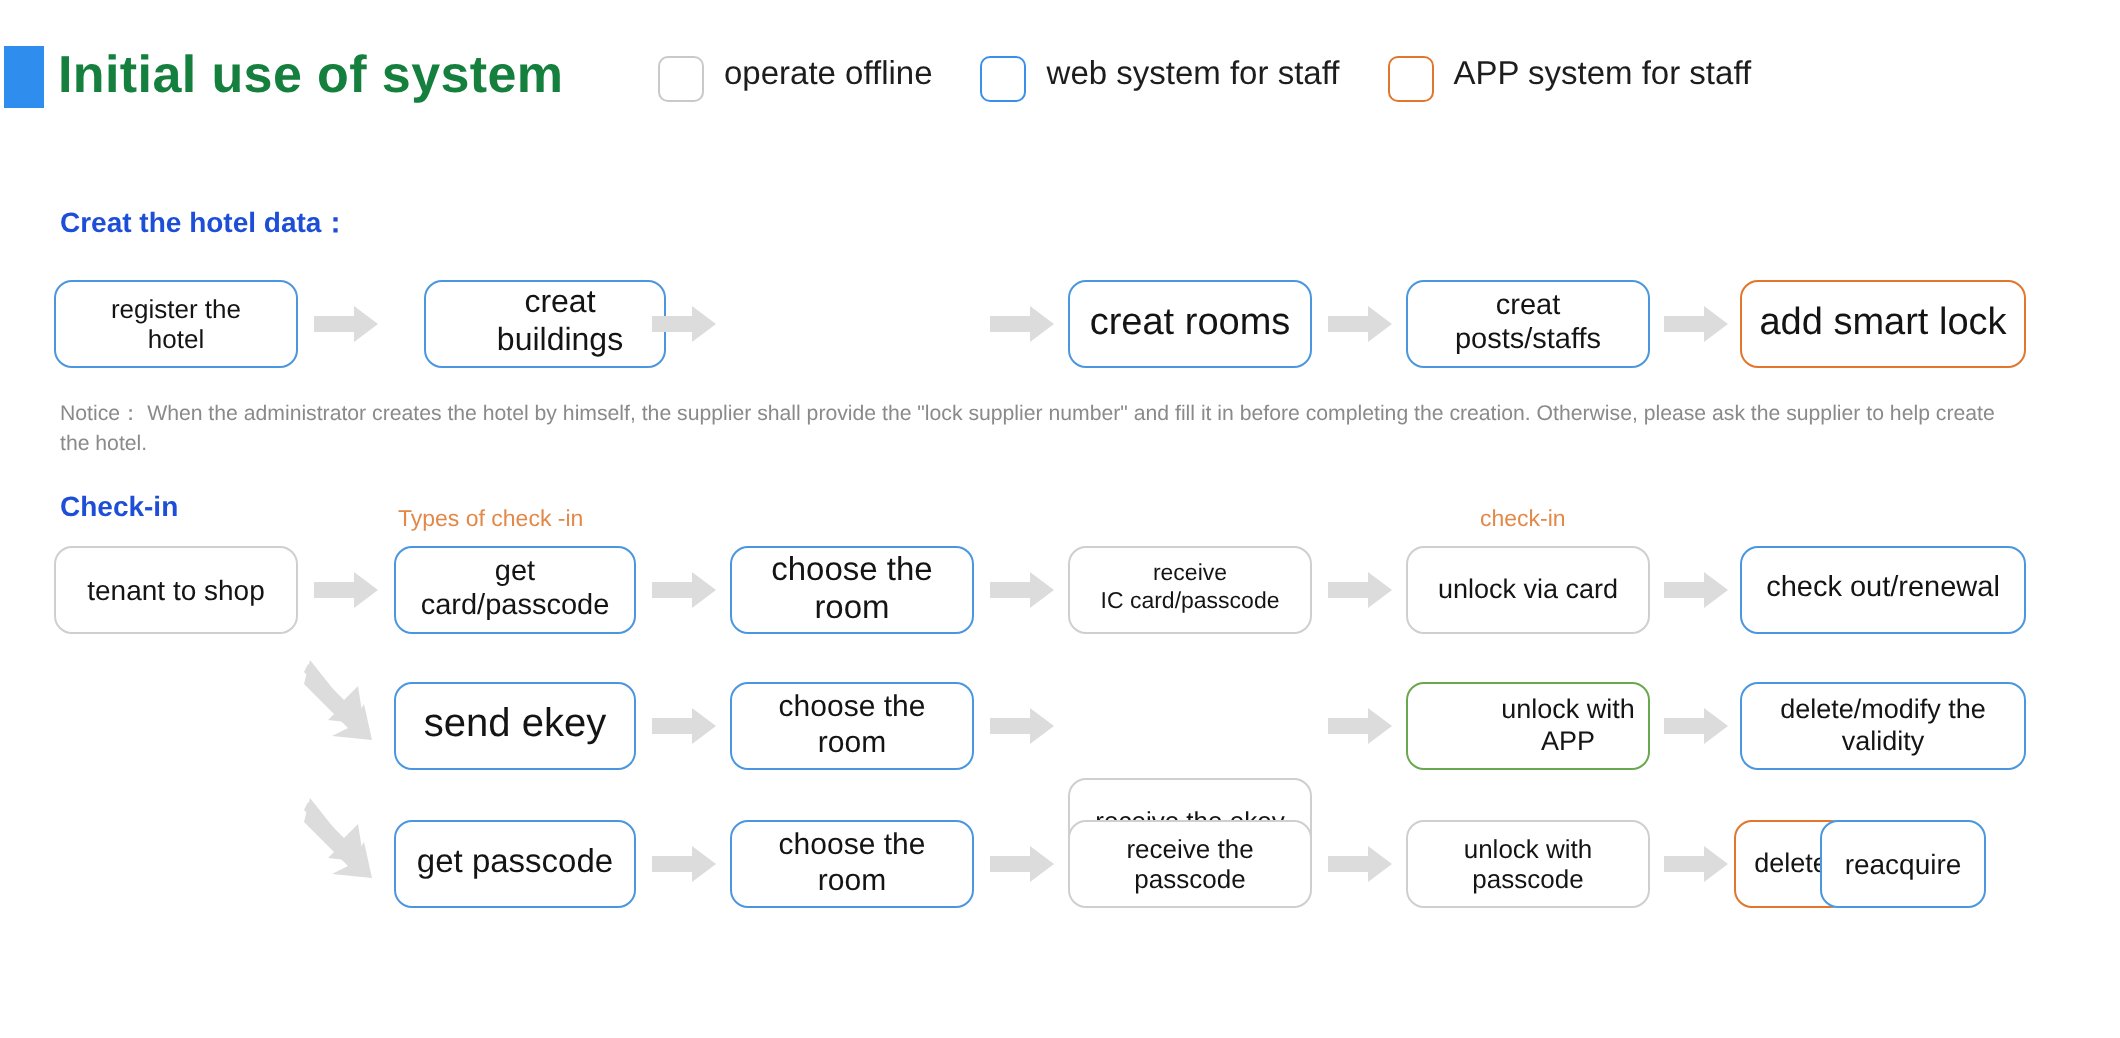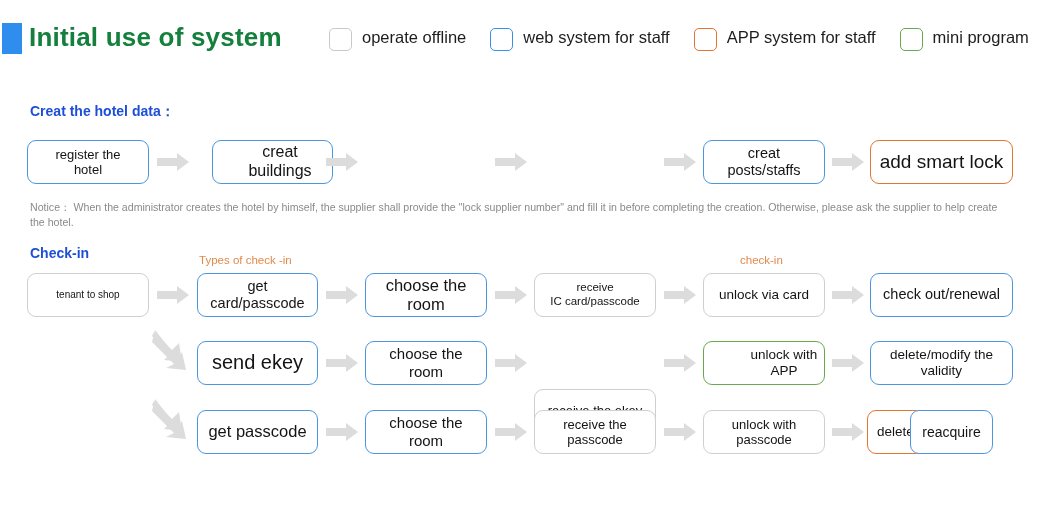--- a/index.html
+++ b/index.html
@@ -67,30 +67,27 @@
       <span class="lg-txt">operate offline</span>
     </div>
     <div class="lg-item">
       <span class="lg-box blue"></span>
       <span class="lg-txt">web system for staff</span>
     </div>
     <div class="lg-item">
       <span class="lg-box orange"></span>
       <span class="lg-txt">APP system for staff</span>
     </div>
-    <div class="lg-item">
-      <span class="lg-box green"></span>
-      <span class="lg-txt">mini program</span>
-    </div>
   </div>
 
   <div class="sec-h" style="left:30px;top:103px;">Creat the hotel data：</div>
 
   <div class="box blue" style="left:27px;top:140px;width:122px;height:44px;font-size:13px;">register the<br>hotel</div>
   <div class="box blue" style="left:212px;top:140px;width:121px;height:44px;font-size:16px;padding-left:19px;">creat buildings</div>
+  <div class="box blue" style="left:534px;top:140px;width:122px;height:44px;font-size:19px;">creat rooms</div>
   <div class="box blue" style="left:703px;top:140px;width:122px;height:44px;font-size:14.5px;">creat<br>posts/staffs</div>
   <div class="box orange" style="left:870px;top:140px;width:143px;height:44px;font-size:19px;">add smart lock</div>
 
   <div class="arrow" style="left:157px;top:153px;">
     <svg width="32" height="18" viewBox="0 0 32 18">
         <path d="M0 5h20V0l12 9-12 9v-5H0z" fill="#dcdcdc"></path>
       </svg>
   </div>
   <div class="arrow" style="left:326px;top:153px;">
     <svg width="32" height="18" viewBox="0 0 32 18">
@@ -113,21 +110,21 @@
       </svg>
   </div>
 
   <div class="notice">Notice： When the administrator creates the hotel by himself, the supplier shall provide the "lock supplier number" and fill it in before completing the creation. Otherwise, please ask the supplier to help create the hotel.</div>
 
   <div class="sec-h" style="left:30px;top:245px;">Check-in</div>
 
   <div class="cap" style="left:199px;top:254px;">Types of check -in</div>
   <div class="cap" style="left:740px;top:254px;">check-in</div>
 
-  <div class="box gray" style="left:27px;top:273px;width:122px;height:44px;font-size:10px;">tenant to shop</div>
+  <div class="box gray" style="left:27px;top:273px;width:122px;height:44px;font-size:14px;">tenant to shop</div>
 
   <div class="box blue" style="left:197px;top:273px;width:121px;height:44px;font-size:14.5px;">get<br>card/passcode</div>
   <div class="box blue" style="left:365px;top:273px;width:122px;height:44px;font-size:16.5px;">choose the<br>room</div>
   <div class="box gray" style="left:534px;top:273px;width:122px;height:44px;font-size:11.5px;">receive<br>IC card/passcode</div>
   <div class="box gray" style="left:703px;top:273px;width:122px;height:44px;font-size:13.5px;">unlock via card</div>
   <div class="box blue" style="left:870px;top:273px;width:143px;height:44px;font-size:14.5px;">check out/renewal</div>
 
   <div class="arrow" style="left:157px;top:286px;">
     <svg width="32" height="18" viewBox="0 0 32 18">
         <path d="M0 5h20V0l12 9-12 9v-5H0z" fill="#dcdcdc"></path>

